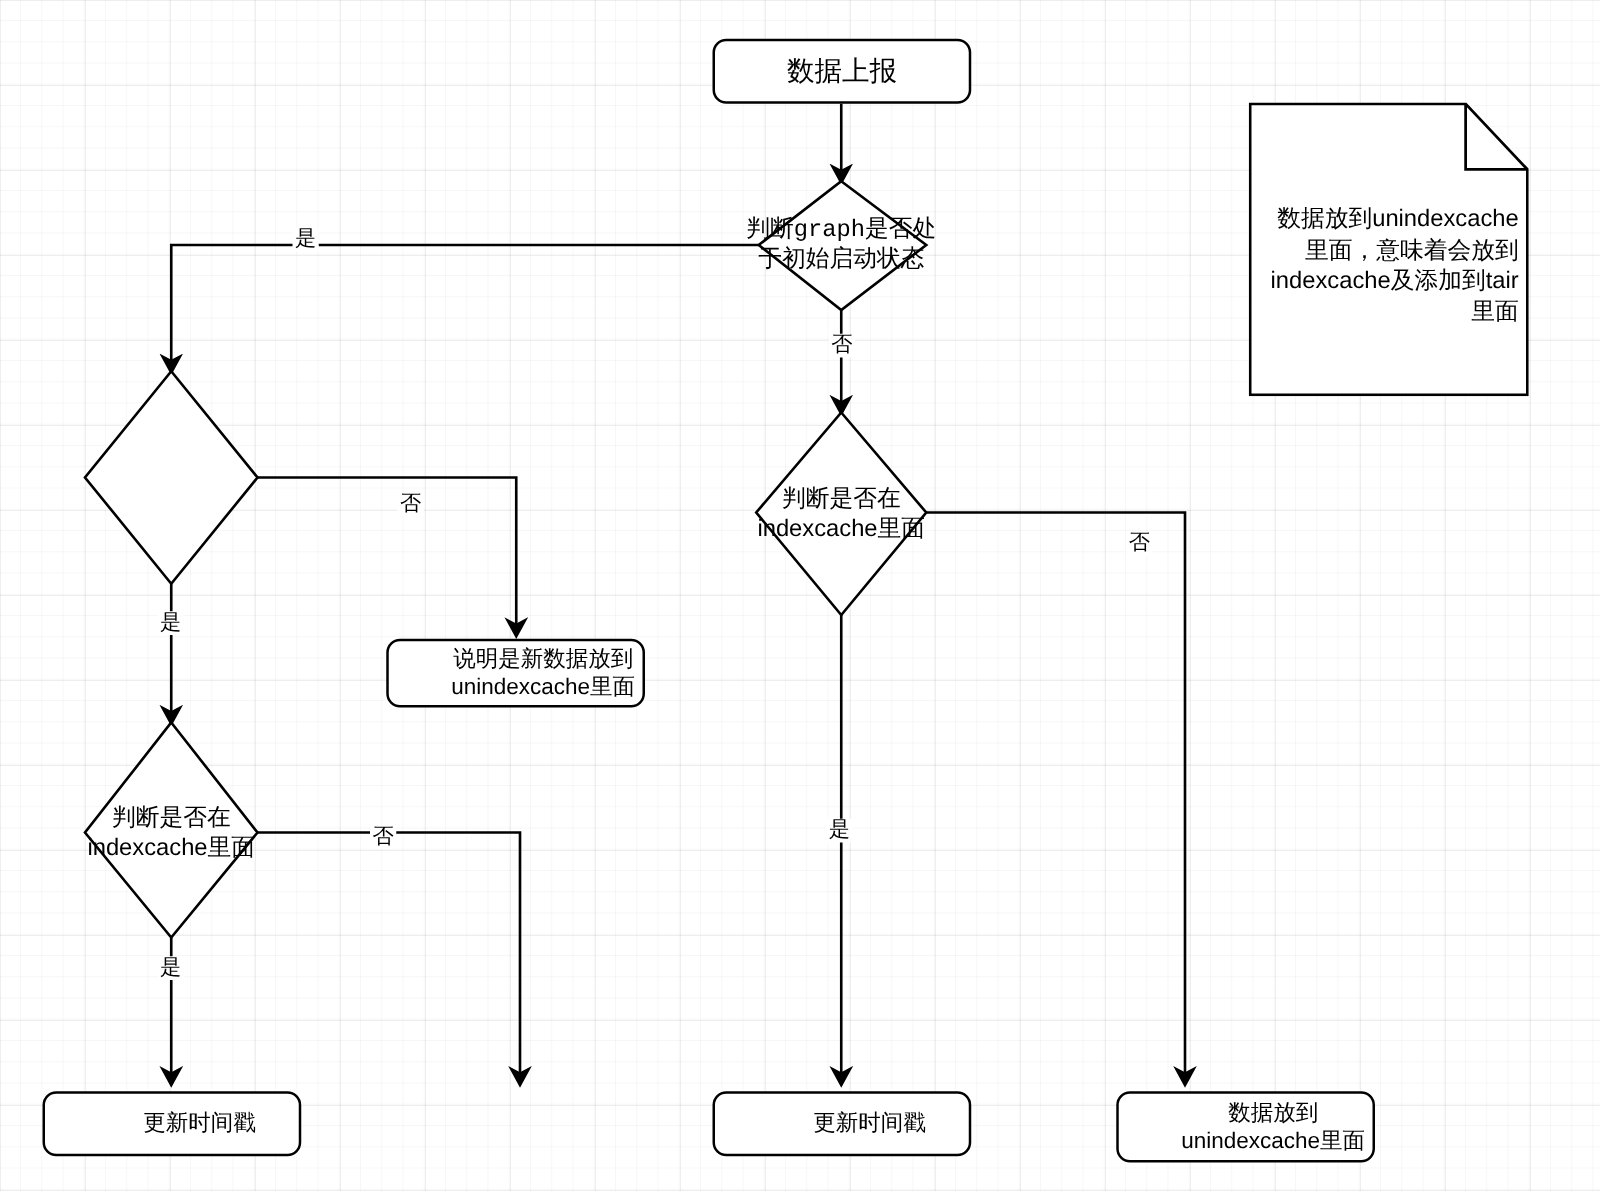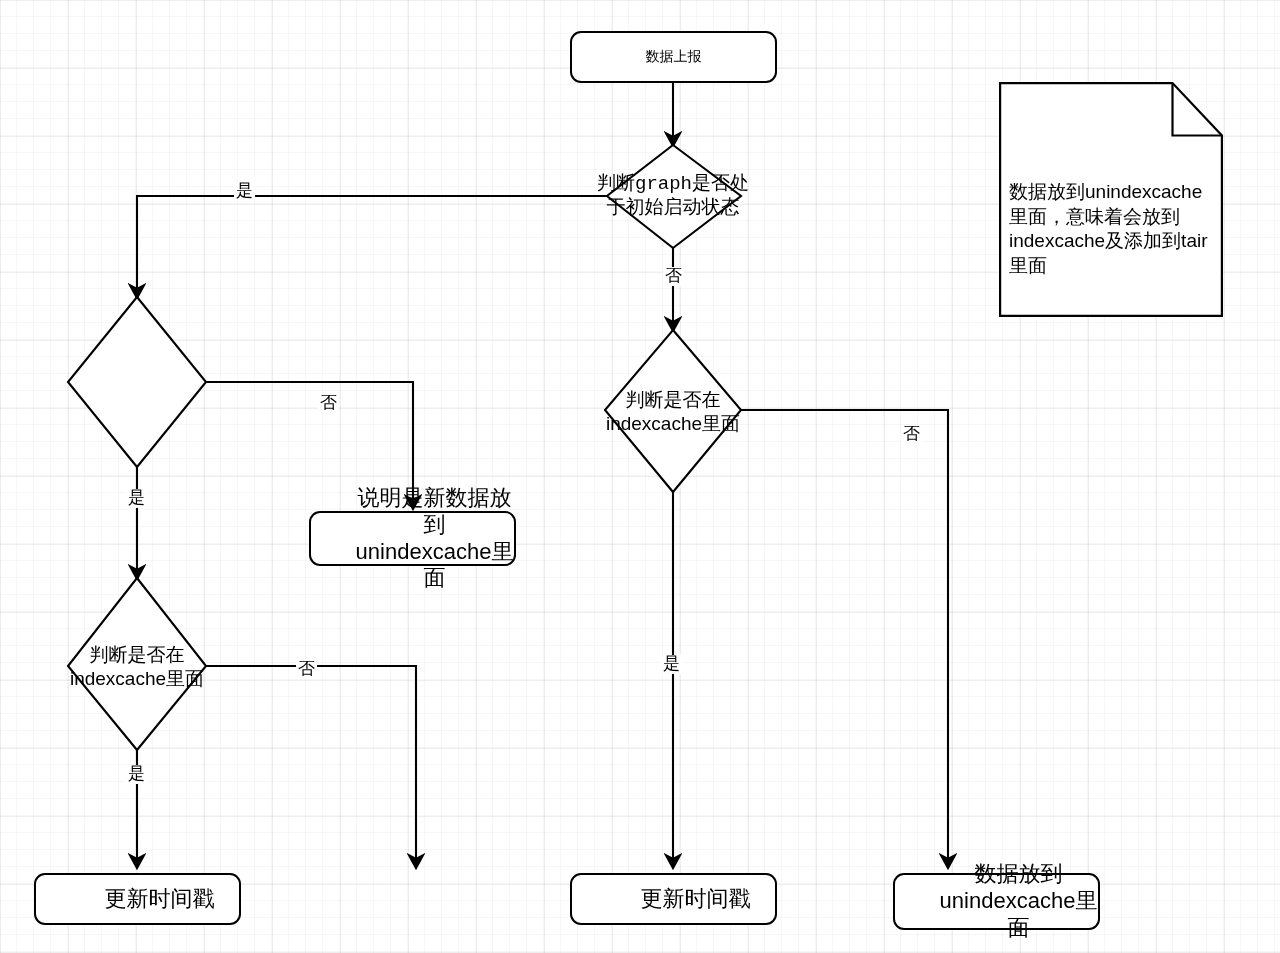--- a/index.html
+++ b/index.html
@@ -40,27 +40,27 @@
     justify-content: center;
     text-align: center;
     color: #000000;
     line-height: 1.22;
     white-space: pre-line;
   }
   .terminator {
     border: 2px solid #000000;
     border-radius: 11px;
     background: #ffffff;
-    font-size: 14px;
+    font-size: 22px;
   }
   .process {
     border: 2px solid #000000;
     border-radius: 11px;
     background: #ffffff;
-    font-size: 22px;
+    font-size: 18px;
     padding-left: 44px;
   }
   .decision {
     background: transparent;
     font-size: 19px;
     pointer-events: none;
   }
   .decision .dlabel {
     position: relative;
     z-index: 3;
@@ -71,25 +71,24 @@
   .note {
     position: absolute;
     font-size: 19px;
     color: #000;
   }
   .note .note-text {
     position: absolute;
     left: 10px;
     right: 8px;
     top: 82px;
-    text-align: left;
+    text-align: right;
     line-height: 1.30;
     white-space: pre-line;
     z-index: 2;
-    margin-top: 16px;
   }
   .edge-label {
     position: absolute;
     font-size: 17px;
     color: #000000;
     background: #ffffff;
     padding: 0 2px;
     line-height: 1.1;
     z-index: 4;
     white-space: nowrap;

